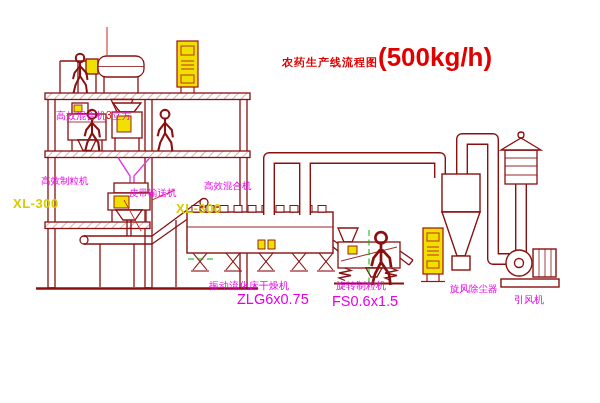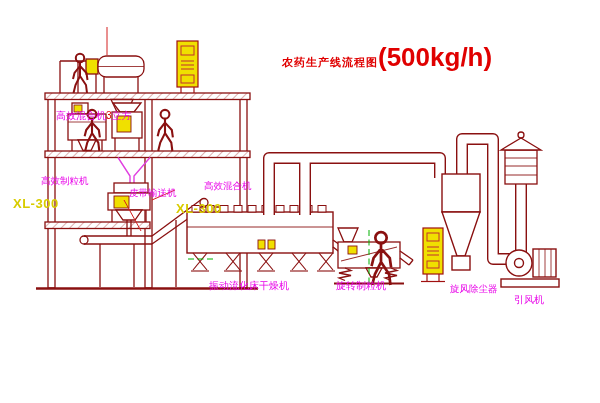--- a/index.html
+++ b/index.html
@@ -247,20 +247,22 @@
 
 <div class="label ymodel" style="left:13px;top:157px">XL-300</div>
 <div class="label f9 m" style="left:13px;top:176px">高效制粒机</div>
 
 <div class="label ymodel" style="left:176px;top:162px">XL-300</div>
 <div class="label f9 m" style="left:176px;top:181px">高效混合机</div>
 
 <div class="label f9 m" style="left:101px;top:188px">皮带输送机</div>
 
 <div class="label f10 m" style="left:209px;top:280px">振动流化床干燥机</div>
+<div class="label model" style="left:237px;top:292px">ZLG6x0.75</div>
 
 <div class="label f10 m" style="left:336px;top:280px">旋转制粒机</div>
+<div class="label model" style="left:332px;top:294px">FS0.6x1.5</div>
 
 <div class="label f9 m" style="left:422px;top:284px">旋风除尘器</div>
 
 <div class="label f10 m" style="left:514px;top:294px">引风机</div>
 
 </div>
 
 </body></html>

